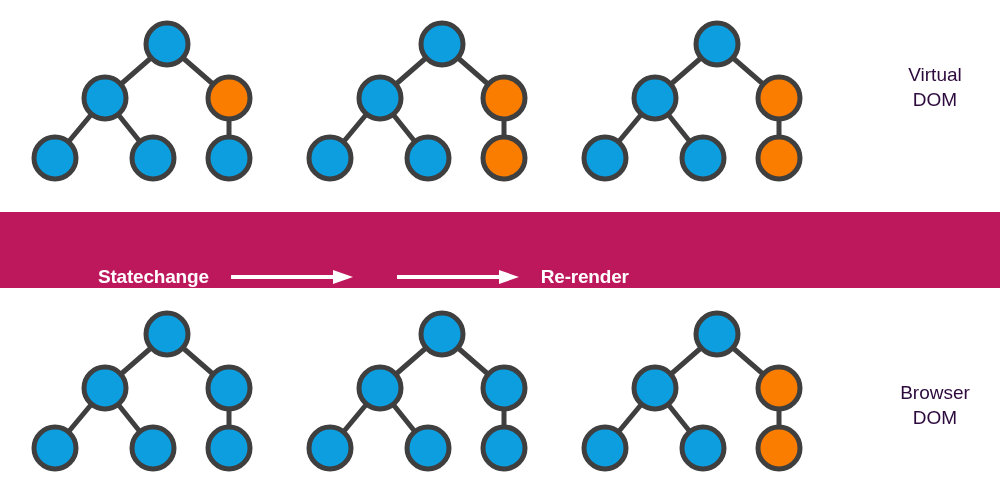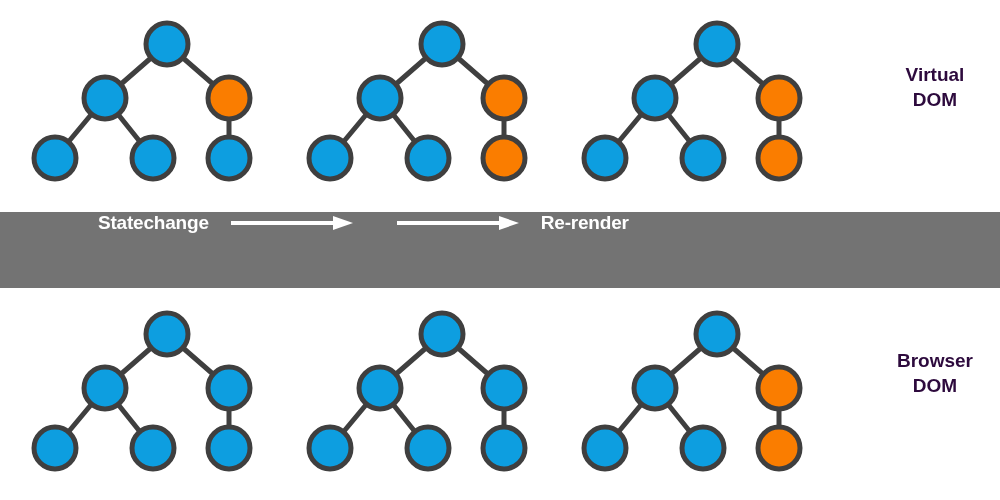--- a/index.html
+++ b/index.html
@@ -13,47 +13,47 @@
 
   .row { position:absolute; left:0; width:1000px; }
   #row-top    { top:0;   height:212px; }
   #row-bottom { top:288px; height:212px; }
 
   .tree-svg { position:absolute; top:0; }
 
   .banner {
     position:absolute; left:0; top:212px;
     width:1000px; height:76px;
-    background:#737373;
-    display:flex; align-items:flex-start;
+    background:#be185d;
+    display:flex; align-items:flex-end;
   }
   .banner-inner {
     display:flex; align-items:center; gap:0;
     padding-left:98px;
   }
   .banner-label {
     color:#ffffff;
     font-size:19px;
     font-weight:bold;
     letter-spacing:-0.2px;
     white-space:nowrap;
   }
   .arrow { display:block; margin:0 22px; }
 
   .side-label {
     position:absolute;
     color:#2D0A3D;
     font-size:19px;
-    font-weight:bold;
+    font-weight:normal;
     line-height:1.32;
     text-align:center;
     white-space:nowrap;
   }
   #label-virtual { left:880px; top:62px;  width:110px; }
-  #label-browser { left:872px; top:348px; width:126px; }
+  #label-browser { left:872px; top:380px; width:126px; }
 </style>
 </head>
 <body>
 
 <div id="stage">
 
   <div class="row" id="row-top">
       <svg class="tree-svg" width="250" height="200" viewBox="0 0 250 200" style="left: 22px; top: 6px;">
         <line x1="145" y1="38" x2="83" y2="92" stroke="#3F3F3F" stroke-width="5" stroke-linecap="round"></line>
         <line x1="145" y1="38" x2="207" y2="92" stroke="#3F3F3F" stroke-width="5" stroke-linecap="round"></line>

